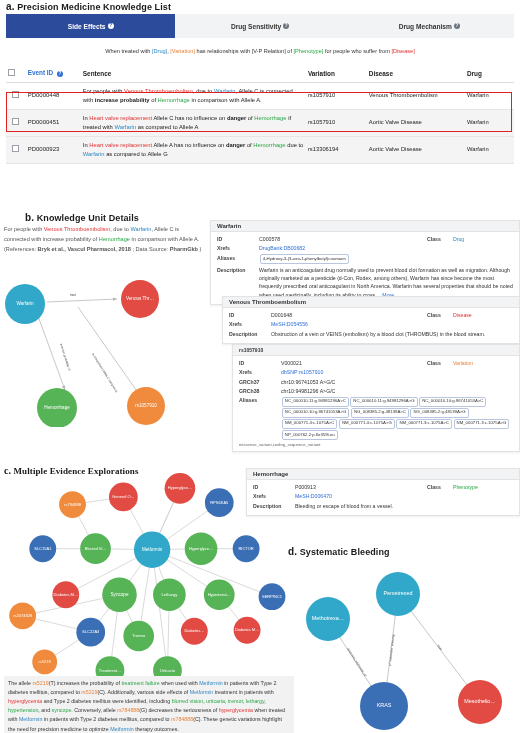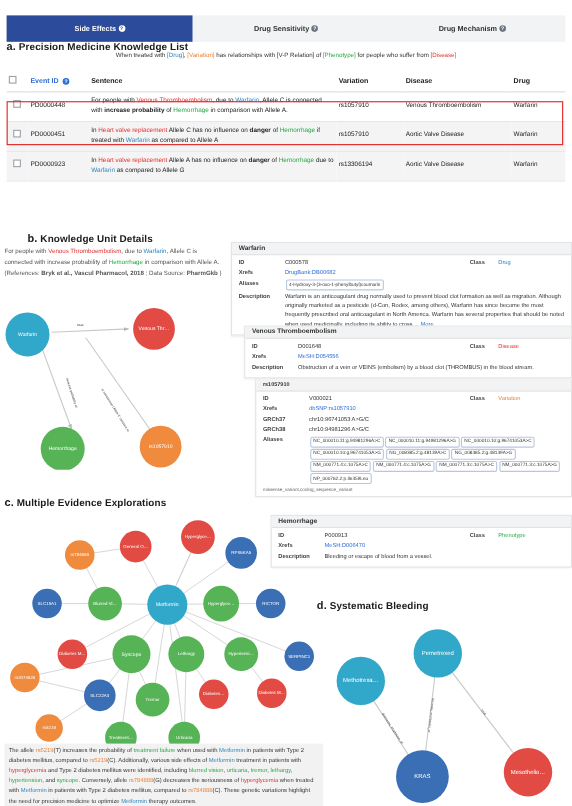--- a/index.html
+++ b/index.html
@@ -8,21 +8,21 @@
     background:#ffffff;
     font-family:"Liberation Sans","DejaVu Sans",sans-serif;
     font-size:6.2px;color:#222;
     position:relative;
   }
   .sec-title{font-weight:bold;font-size:9px;color:#1a1a1a;letter-spacing:.1px;}
   .sec-title .lbl{font-size:10px;font-weight:bold;}
 
   
   #sec-a{position:absolute;left:0;top:0;width:520px;}
-  #a-title{position:absolute;left:6px;top:1px;margin-top:36px;}
+  #a-title{position:absolute;left:6px;top:1px;}
   .tabbar{position:absolute;left:6px;top:14px;width:508px;height:24px;background:#f2f3f5;display:flex;}
   .tab{flex:1;display:flex;align-items:center;justify-content:center;font-weight:bold;font-size:6.6px;color:#333;}
   .tab.active{background:#2c4b9b;color:#fff;}
   .qmark{display:inline-block;width:6px;height:6px;border-radius:50%;background:#6c757d;color:#fff;
          font-size:4.6px;line-height:6px;text-align:center;margin-left:2px;font-weight:bold;}
   .tab.active .qmark{background:#ffffff;color:#2c4b9b;}
   .instr{position:absolute;left:0;top:48px;width:520px;text-align:center;font-size:5.6px;color:#333;}
   .c-drug{color:#2e86c1;}
   .c-var{color:#e8833a;}
   .c-phen{color:#28a745;}
@@ -353,21 +353,21 @@
         <circle cx="196" cy="191" r="14" fill="#e14b44"></circle>
         <text x="196" y="191" class="nlabel" style="font-size: 4.2px;">Diabetes…</text>
         <circle cx="251" cy="190" r="14" fill="#e14b44"></circle>
         <text x="251" y="190" class="nlabel" style="font-size: 4.2px;">Diabetes M…</text>
         <circle cx="108" cy="232" r="15" fill="#56b356"></circle>
         <text x="108" y="232" class="nlabel" style="font-size: 4.2px;">Treatment…</text>
         <circle cx="168" cy="232" r="15" fill="#56b356"></circle>
         <text x="168" y="232" class="nlabel" style="font-size: 4.2px;">Urticaria</text>
       </g>
   </svg>
-  <div id="c-title" class="sec-title" style="position:absolute;left:4px;top:4px;">
+  <div id="c-title" class="sec-title" style="position:absolute;left:4px;top:17px;font-family:Liberation Serif, serif;">
     <span class="lbl">c.</span>
     <span>Multiple Evidence Explorations</span>
   </div>
 </div>
 
 <div id="sec-d">
   <svg class="graph-d" viewBox="0 0 240 185">
     <defs>
         <marker id="ar" markerWidth="5" markerHeight="5" refX="4.4" refY="1.8" orient="auto">
           <path d="M0,0 L4.4,1.8 L0,3.6 z" fill="#b5b5b5"></path>

